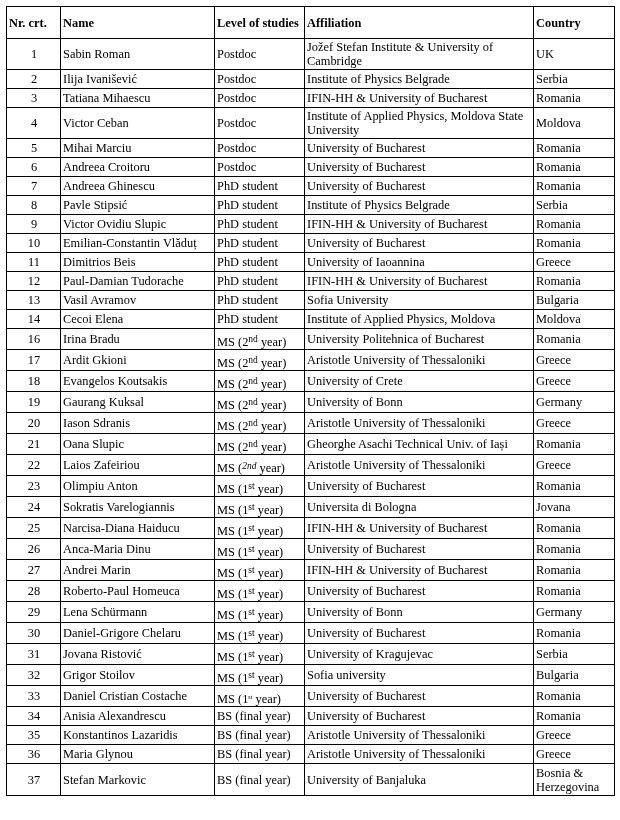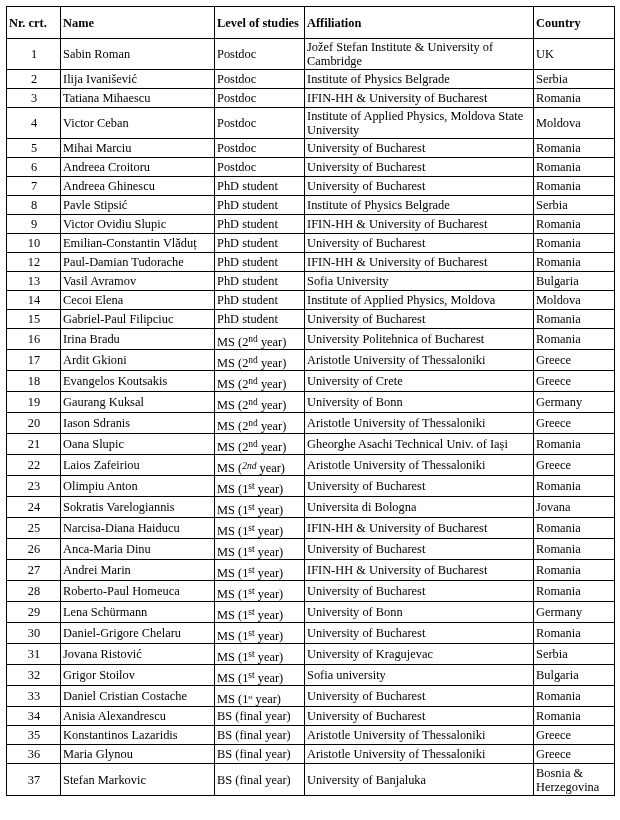--- a/index.html
+++ b/index.html
@@ -120,46 +120,46 @@
         <td>Romania</td>
       </tr>
       <tr class="r">
         <td class="nr">10</td>
         <td>Emilian-Constantin Vlăduț</td>
         <td class="lvl">PhD student</td>
         <td>University of Bucharest</td>
         <td>Romania</td>
       </tr>
       <tr class="r">
+        <td class="nr">11</td>
+        <td>Dimitrios Beis</td>
+        <td class="lvl">PhD student</td>
+        <td>University of Iaoannina</td>
+        <td>Greece</td>
+      </tr>
+      <tr class="r">
         <td class="nr">12</td>
         <td>Paul-Damian Tudorache</td>
         <td class="lvl">PhD student</td>
         <td>IFIN-HH &amp; University of Bucharest</td>
         <td>Romania</td>
       </tr>
       <tr class="r">
         <td class="nr">13</td>
         <td>Vasil Avramov</td>
         <td class="lvl">PhD student</td>
         <td>Sofia University</td>
         <td>Bulgaria</td>
       </tr>
       <tr class="r">
         <td class="nr">14</td>
         <td>Cecoi Elena</td>
         <td class="lvl">PhD student</td>
         <td>Institute of Applied Physics,  Moldova</td>
         <td>Moldova</td>
-      </tr>
-      <tr class="r">
-        <td class="nr">15</td>
-        <td>Gabriel-Paul Filipciuc</td>
-        <td class="lvl">PhD student</td>
-        <td>University of Bucharest</td>
-        <td>Romania</td>
       </tr>
       <tr class="r ms">
         <td class="nr">16</td>
         <td>Irina Bradu</td>
         <td class="lvl ms"><span>MS (2</span><sup>nd</sup><span> year)</span></td>
         <td>University Politehnica of Bucharest</td>
         <td>Romania</td>
       </tr>
       <tr class="r ms">
         <td class="nr">17</td>

